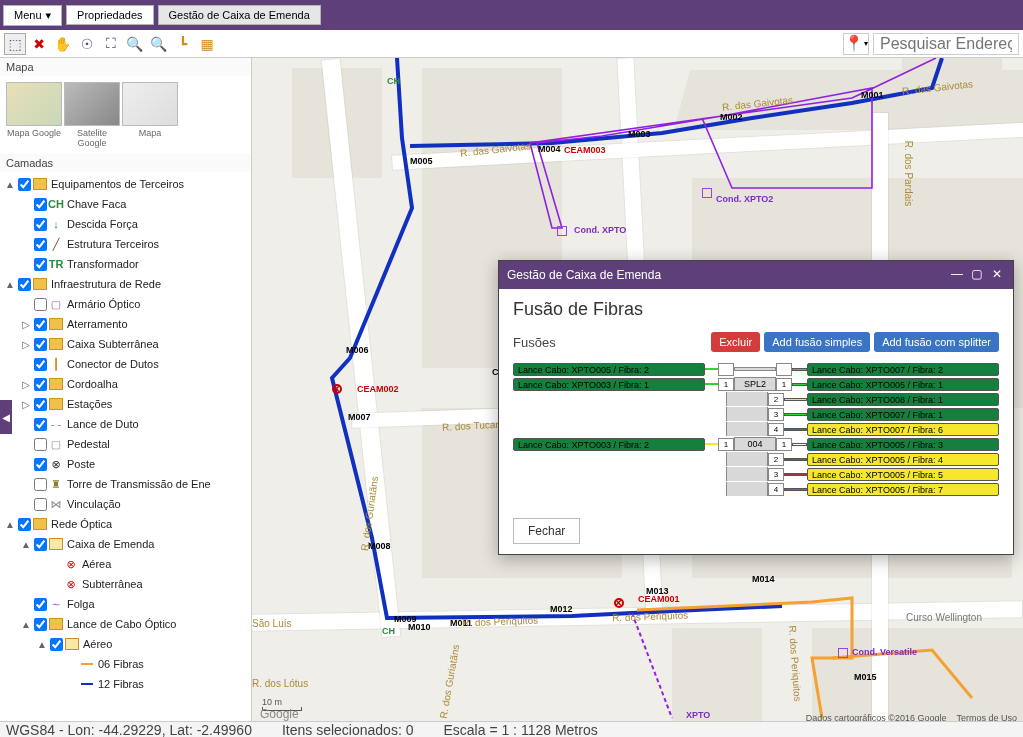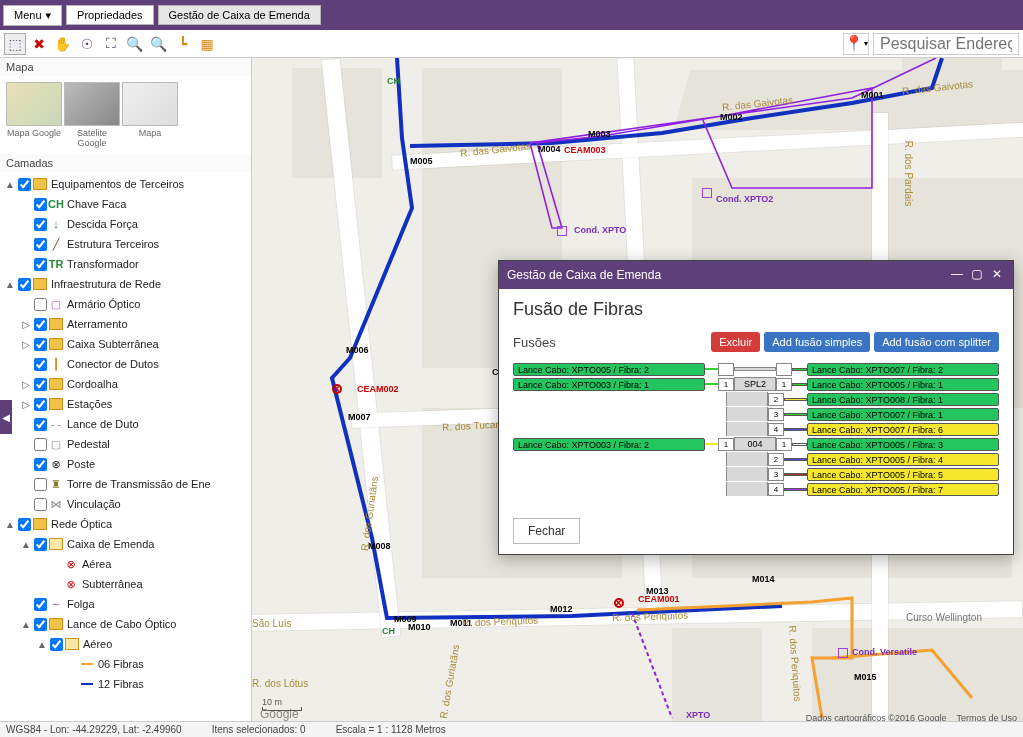--- a/index.html
+++ b/index.html
@@ -68,27 +68,27 @@
 .fusion-head { display: flex; align-items: center; }
 .fusion-title { font-size: 13px; color: #444; flex: 1; }
 .btn { font-size: 11px; padding: 4px 8px; border: none; border-radius: 3px; color: #fff; margin-left: 4px; cursor: pointer; }
 .btn-red { background: #d43c3c; }
 .btn-blue { background: #3a74c4; }
 .btn-grey { background: #fff; border: 1px solid #bbb; color: #333; padding: 5px 14px; font-size: 12px; }
 
 .fusion-diagram { margin-top: 10px; border: 0; }
 .fusion-row { display: flex; align-items: center; height: 14px; margin-bottom: 1px; }
 .cable-lbl { flex: 0 0 192px; height: 13px; font-size: 9px; line-height: 13px; padding: 0 4px; border-radius: 2px; white-space: nowrap; overflow: hidden; color: #000; border: 1px solid #555; }
-.cable-green { background: #22c55e; }
+.cable-green { background: #15803d; }
 .cable-yellow { background: #f5e82c; }
 .wire { flex: 1; height: 2px; }
 .spl-box { width: 42px; height: 14px; background: #d8d8d8; border: 1px solid #888; font-size: 9px; text-align: center; line-height: 12px; }
 .port-box { width: 16px; height: 13px; background: #fff; border: 1px solid #888; font-size: 8px; text-align: center; line-height: 11px; }
 
-.statusbar { height: 16px; background: #f4f4f4; border-top: 1px solid #ccc; font-size: 10px; color: #444; display: flex; align-items: center; padding: 0 6px; gap: 30px; position: absolute; left: 0; right: 0; bottom: 0; }
+.statusbar { height: 16px; background: #f4f4f4; border-top: 1px solid #ccc; font-size: 14px; color: #444; display: flex; align-items: center; padding: 0 6px; gap: 30px; position: absolute; left: 0; right: 0; bottom: 0; }
 </style>
 </head>
 <body>
 
 <div class="topbar">
   <button>
       <span>Menu</span> 
       <span>▾</span>
     </button>
   <button>Propriedades</button>
@@ -331,21 +331,21 @@
 
     <div class="lbl-map lbl-red" style="left:300px;top:87px">CEAM003</div>
     <div class="lbl-map lbl-red" style="left:93px;top:326px">CEAM002</div>
     <div class="lbl-map lbl-red" style="left:374px;top:536px">CEAM001</div>
     <div class="lbl-map lbl-purple" style="left:434px;top:652px">XPTO</div>
     <div class="lbl-map lbl-purple" style="left:322px;top:167px">Cond. XPTO</div>
     <div class="lbl-map lbl-purple" style="left:464px;top:136px">Cond. XPTO2</div>
     <div class="lbl-map lbl-purple" style="left:600px;top:589px">Cond. Versatile</div>
     <div class="lbl-map lbl-black" style="left:609px;top:32px">M001</div>
     <div class="lbl-map lbl-black" style="left:468px;top:54px">M002</div>
-    <div class="lbl-map lbl-black" style="left:336px;top:71px">M003</div>
+    <div class="lbl-map lbl-black" style="left:376px;top:71px">M003</div>
     <div class="lbl-map lbl-black" style="left:286px;top:86px">M004</div>
     <div class="lbl-map lbl-black" style="left:158px;top:98px">M005</div>
     <div class="lbl-map lbl-black" style="left:94px;top:287px">M006</div>
     <div class="lbl-map lbl-black" style="left:96px;top:354px">M007</div>
     <div class="lbl-map lbl-black" style="left:116px;top:483px">M008</div>
     <div class="lbl-map lbl-black" style="left:142px;top:556px">M009</div>
     <div class="lbl-map lbl-black" style="left:156px;top:564px">M010</div>
     <div class="lbl-map lbl-black" style="left:198px;top:560px">M011</div>
     <div class="lbl-map lbl-black" style="left:298px;top:546px">M012</div>
     <div class="lbl-map lbl-black" style="left:394px;top:528px">M013</div>

